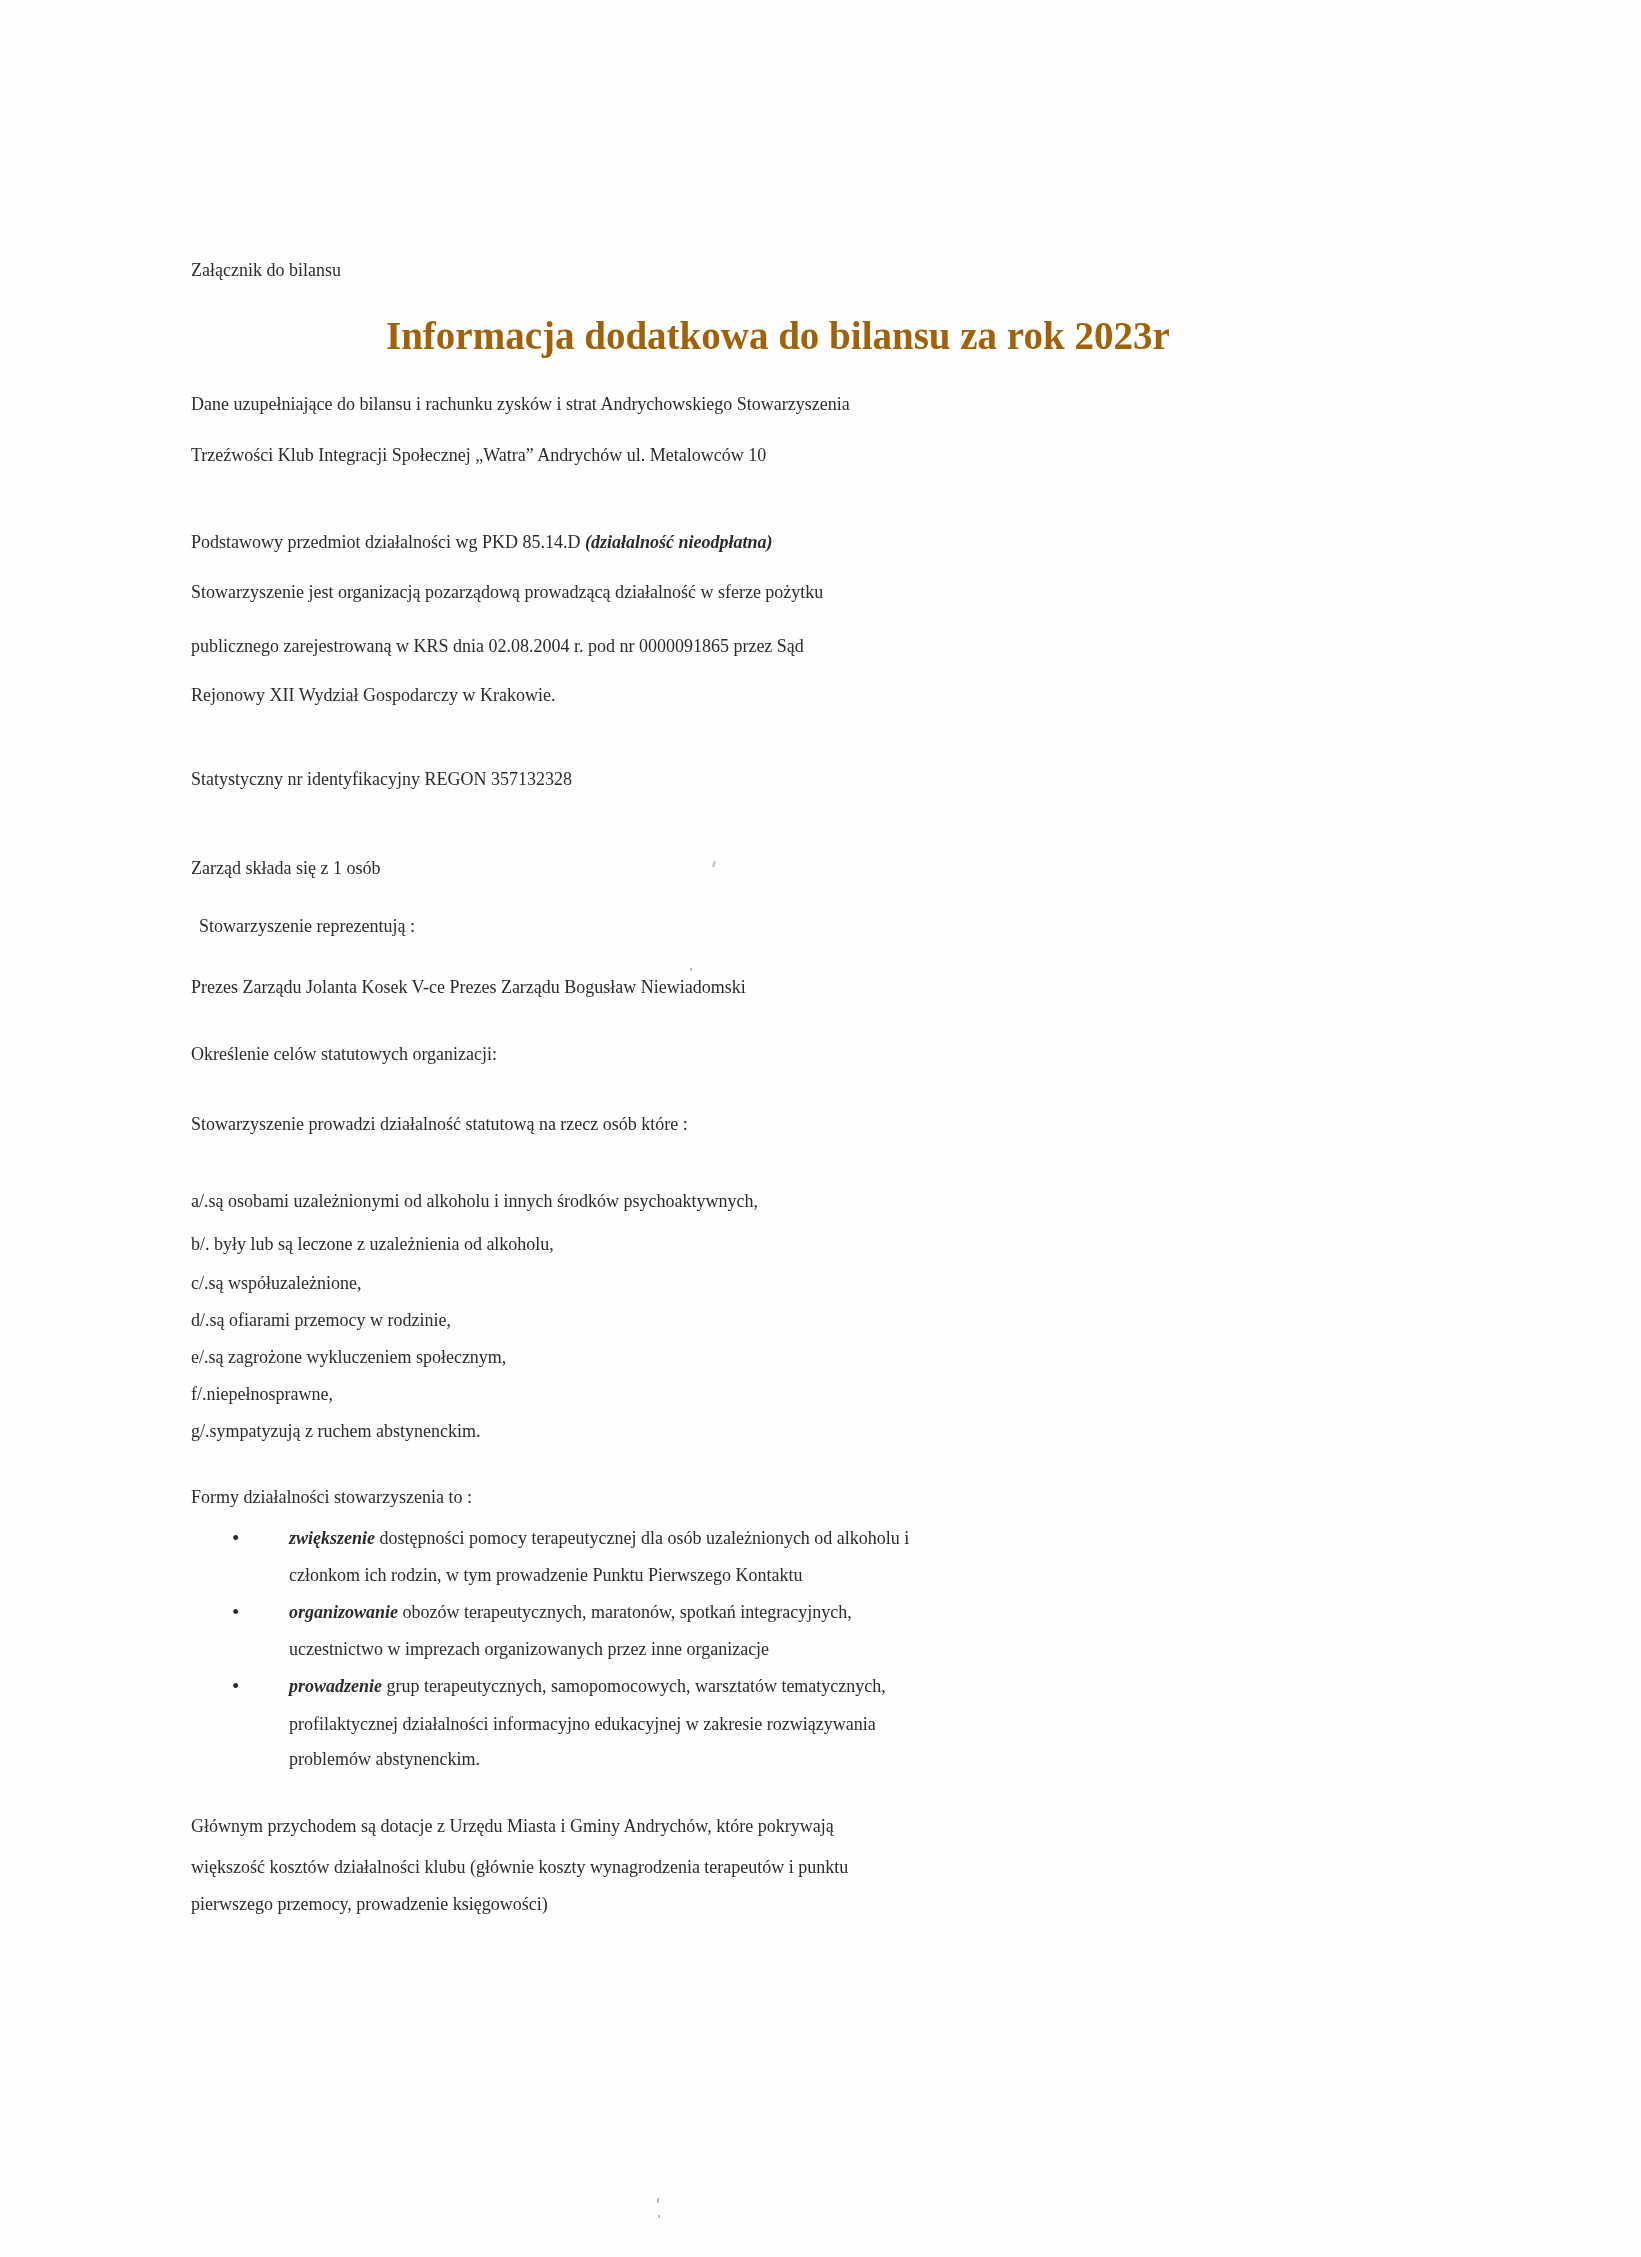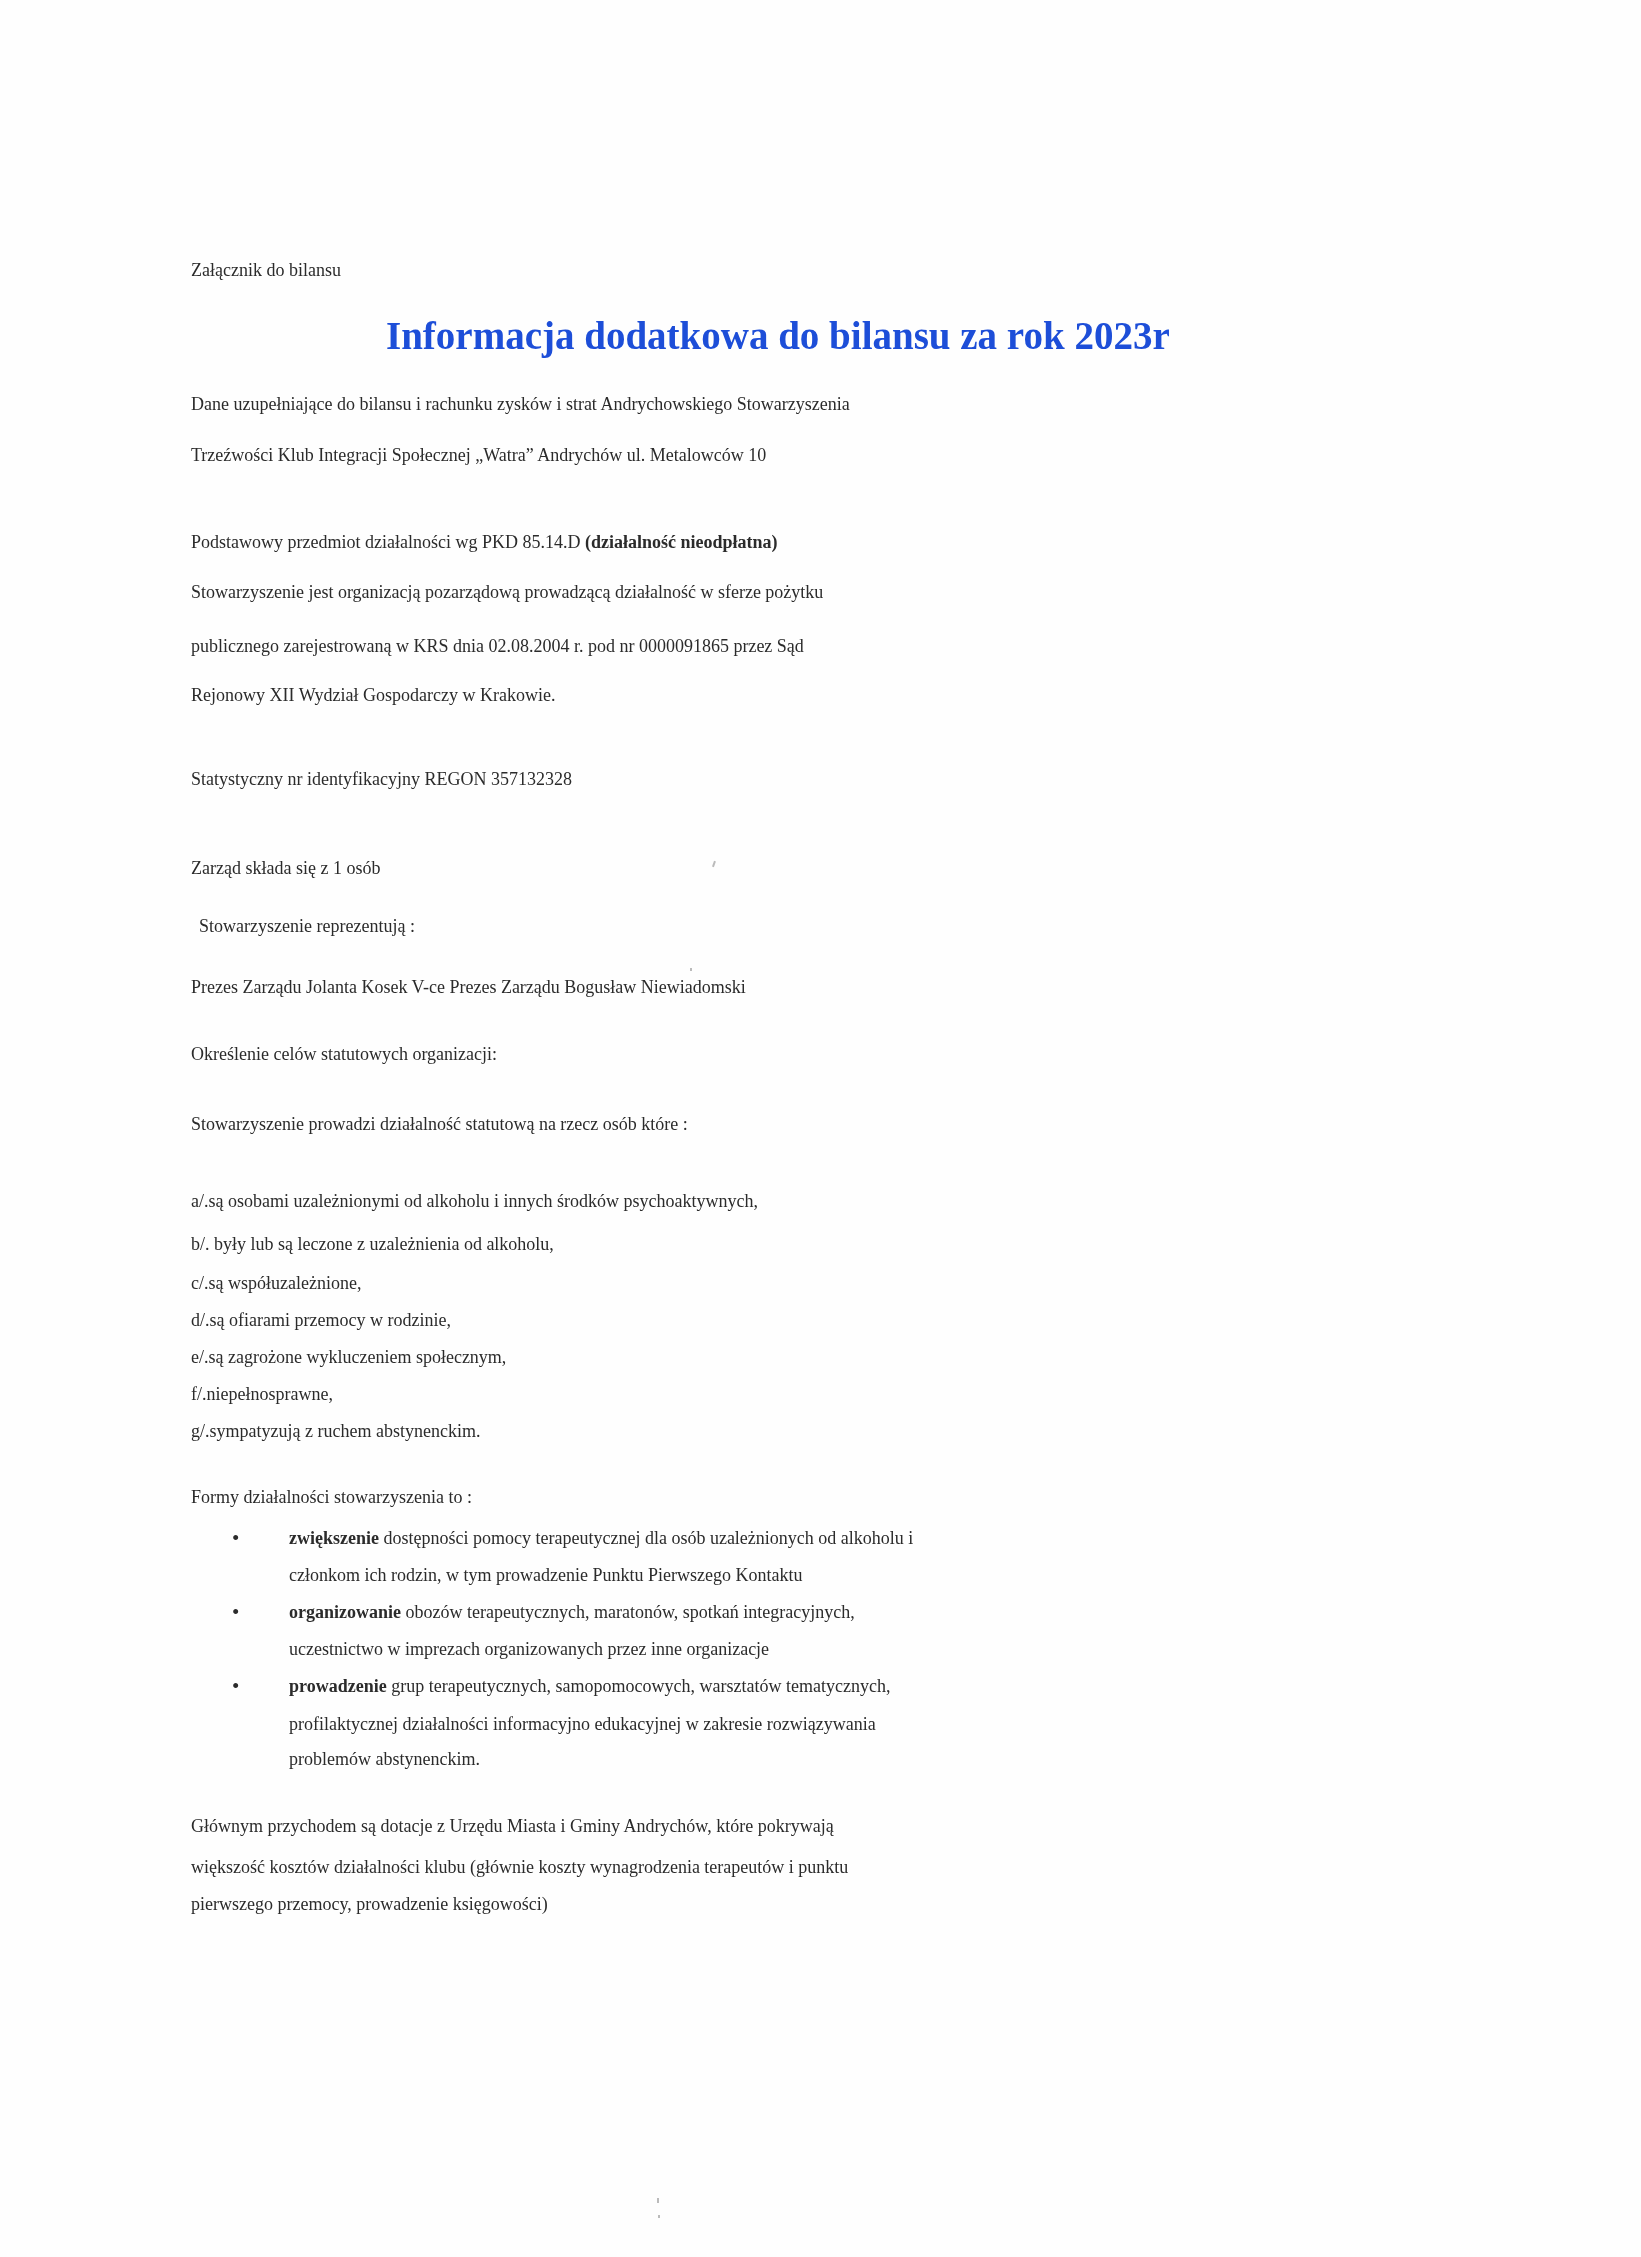--- a/index.html
+++ b/index.html
@@ -1,21 +1,21 @@
 <!DOCTYPE html>
 <html><head>
 <meta charset="utf-8">
 <style>
   html, body { margin: 0; padding: 0; background: #ffffff; }
   body { width: 1641px; height: 2257px; position: relative; overflow: hidden;
          font-family: "Liberation Serif", "DejaVu Serif", serif; color: #2b2b2b; }
   .page { position: absolute; left: 0; top: 0; width: 1641px; height: 2257px; background: #fefefe; }
   .line { position: absolute; left: 191px; font-size: 18px; line-height: 29px; white-space: nowrap; }
-  .title { position: absolute; left: 386px; font-size: 39px; line-height: 42px; font-weight: bold; white-space: nowrap; color: #1d4ed8; }
-  .b { font-weight: bold; }
+  .title { position: absolute; left: 386px; font-size: 39px; line-height: 42px; font-weight: bold; white-space: nowrap; color: #a16207; }
+  .b { font-weight: bold; font-style: italic; }
   .bullet { position: absolute; left: 232px; font-size: 21px; line-height: 29px; }
   .ind { left: 289px; }
   .speck { position: absolute; background: #bbb; width: 1.9px; height: 5.8px; }
 </style>
 </head>
 <body>
 
 <div class="page">
 
   <div class="line" style="top:256px">Załącznik do bilansu</div>

